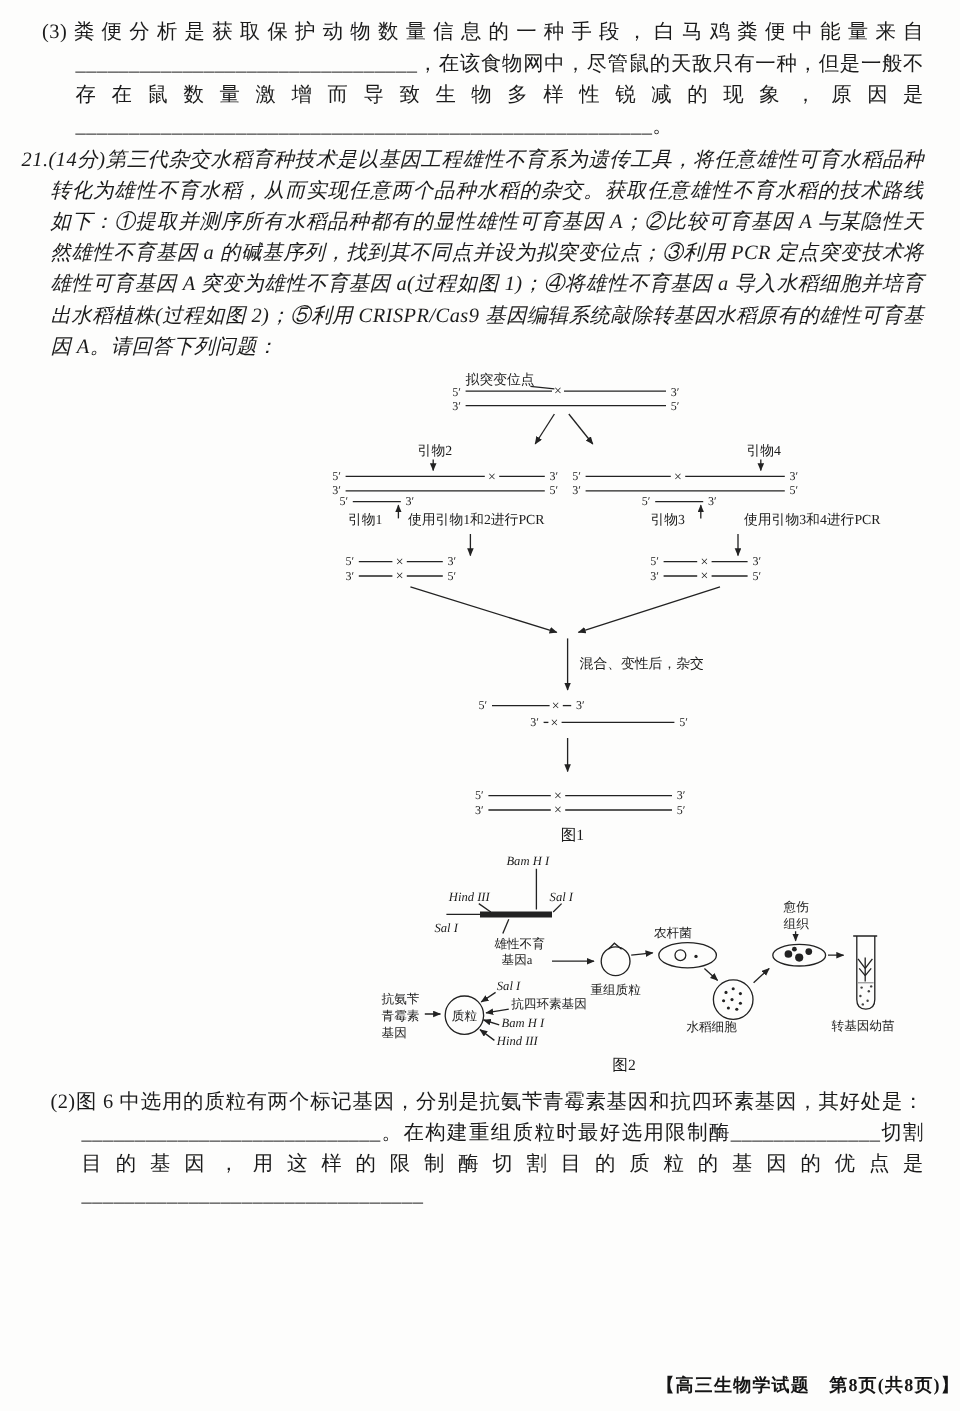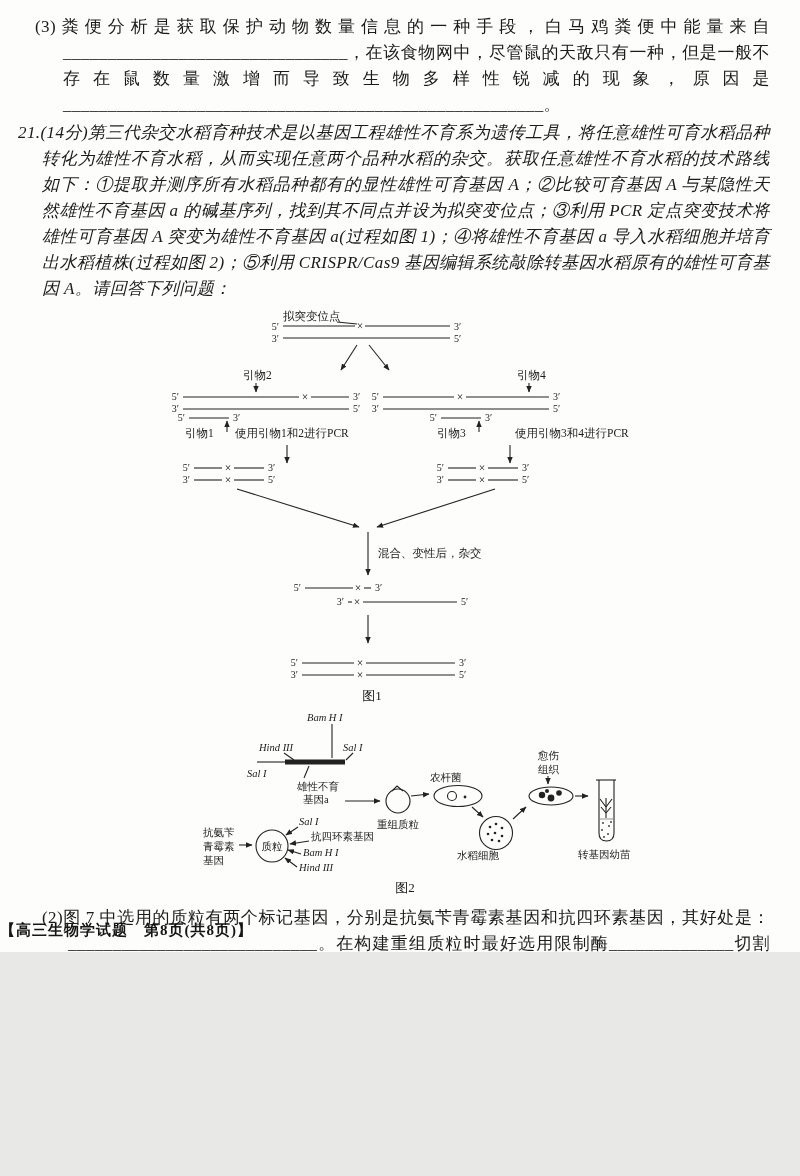--- a/index.html
+++ b/index.html
@@ -1,48 +1,48 @@
 <!DOCTYPE html>
 <html><head>
 <meta charset="utf-8">
 <style>
   * { margin:0; padding:0; box-sizing:border-box; }
   html,body { background:#e8e8e6; }
   body { font-family:"Liberation Serif","DejaVu Serif",serif; }
   .page {
-    position:relative; width:800px; height:952px; margin:0 auto;
+    position:relative; width:800px; height:1176px; margin:0 auto;
     background:#fdfdfc; color:#1b1b1b; overflow:hidden;
     padding:14px 30px 0 18px;
   }
   .para {
     font-size:17px; line-height:26px; letter-spacing:0.4px;
     overflow-wrap:anywhere; text-align:justify;
   }
   .p3   { padding-left:45px; text-indent:-28px; }
   .stem { padding-left:24px; text-indent:-24px; margin-top:2px;font-style:italic; }
   .sub  { padding-left:50px; text-indent:-26px; margin-top:4px; }
-  .figwrap { line-height:0; }
+  .figwrap { line-height:0;text-align:right; }
   .f1 { margin:6px 0 0 147px; }
   .f2 { margin:0 0 2px 177px; }
 
   svg text { fill:#1b1b1b; font-family:"Liberation Serif","DejaVu Serif",serif; }
   svg line { stroke:#222; stroke-width:1.1; }
   svg .thick { stroke-width:5; }
   svg .sh { fill:none; stroke:#222; stroke-width:1.1; }
   svg .thin { stroke-width:0.7; stroke:#666; }
   .e   { font-size:10px; }
   .x   { font-size:11.5px; text-anchor:middle; }
   .cl  { font-size:11.5px; }
   .cl2 { font-size:10.5px; }
   .it  { font-size:10.5px; font-style:italic; }
   .cap { font-size:13px; text-anchor:middle; }
 
   .footer {
     position:absolute; left:0; right:0; bottom:12px;
-    text-align:left; font-weight:bold; font-size:15px; letter-spacing:1px;
+    text-align:right; font-weight:bold; font-size:15px; letter-spacing:1px;
     color:#151515;
   }
 </style>
 </head>
 <body>
 
 <div class="page">
 
   <p class="para p3">(3)粪便分析是获取保护动物数量信息的一种手段，白马鸡粪便中能量来自________________________________，在该食物网中，尽管鼠的天敌只有一种，但是一般不存在鼠数量激增而导致生物多样性锐减的现象，原因是______________________________________________________。</p>
 
@@ -251,16 +251,16 @@
           <circle cx="413" cy="128" r="1" fill="#444"></circle>
         <circle cx="409" cy="131" r="1" fill="#444"></circle>
           <circle cx="416" cy="116" r="1" fill="#444"></circle>
         <text class="cl2" x="383" y="152">转基因幼苗</text>
       </g>
 
       <text class="cap" x="210" y="186">图2</text>
     </svg>
   </div>
 
-  <p class="para sub">(2)图 7 中选用的质粒有两个标记基因，分别是抗氨苄青霉素基因和抗四环素基因，其好处是：____________________________。在构建重组质粒时最好选用限制酶______________切割目的基因，用这样的限制酶切割目的质粒的基因的优点是________________________________</p>
+  <p class="para sub">(2)图 6 中选用的质粒有两个标记基因，分别是抗氨苄青霉素基因和抗四环素基因，其好处是：____________________________。在构建重组质粒时最好选用限制酶______________切割目的基因，用这样的限制酶切割目的质粒的基因的优点是________________________________</p>
 
   <div class="footer">【高三生物学试题　第8页(共8页)】</div>
 </div>
 
 </body></html>

